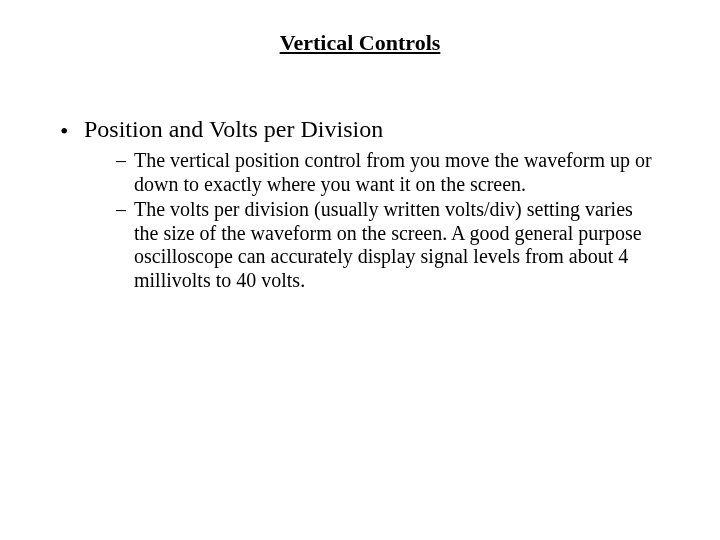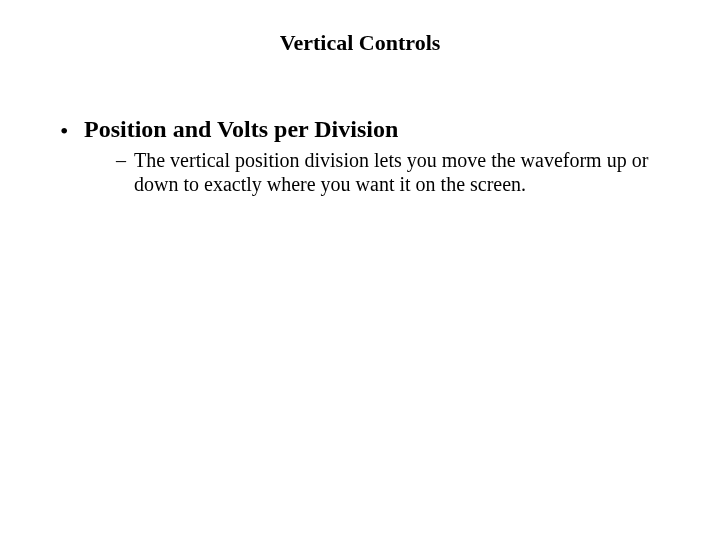--- a/index.html
+++ b/index.html
@@ -15,40 +15,41 @@
     width: 720px;
     height: 540px;
     box-sizing: border-box;
     padding: 30px 60px 40px 60px;
   }
   .title {
     text-align: center;
     font-weight: bold;
     font-size: 22px;
     margin: 0 0 60px 0;
+    text-decoration: underline;
   }
   ul.level1 {
     list-style: none;
     margin: 0;
     padding: 0 0 0 20px;
   }
   ul.level1 > li {
     margin-bottom: 8px;
   }
   ul.level1 > li::before {
     content: "•";
     display: inline-block;
     width: 20px;
     margin-left: -20px;
     font-size: 24px;
     line-height: 0;
     vertical-align: -2px;
   }
   .l1-text {
-    font-weight: bold;
+    font-weight: normal;
     font-size: 24px;
   }
   ul.level2 {
     list-style: none;
     margin: 6px 0 0 0;
     padding: 0 0 0 36px;
     font-size: 20px;
     font-weight: normal;
     line-height: 1.18;
   }
@@ -67,17 +68,18 @@
 </head>
 <body>
 
 <div class="slide">
   <h1 class="title">Vertical Controls</h1>
 
   <ul class="level1">
     <li>
       <span class="l1-text">Position and Volts per Division</span>
       <ul class="level2">
-        <li><span>The vertical position division lets you move the waveform up or down to exactly where you want it on the screen.</span></li>
+        <li><span>The vertical position control from you move the waveform up or down to exactly where you want it on the screen.</span></li>
+        <li><span>The volts per division (usually written volts/div) setting varies the size of the waveform on the screen. A good general purpose oscilloscope can accurately display signal levels from about 4 millivolts to 40 volts.</span></li>
       </ul>
     </li>
   </ul>
 </div>
 
 </body></html>

